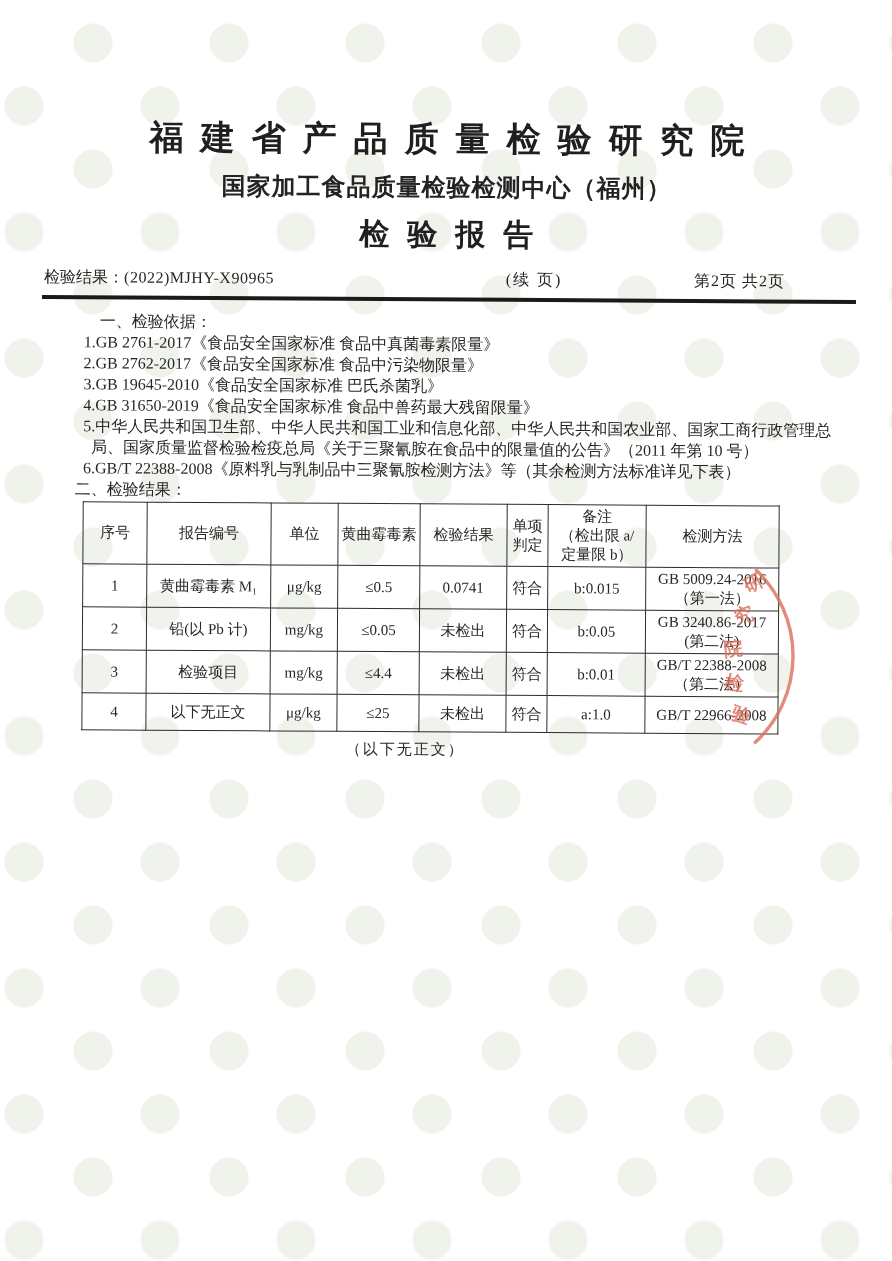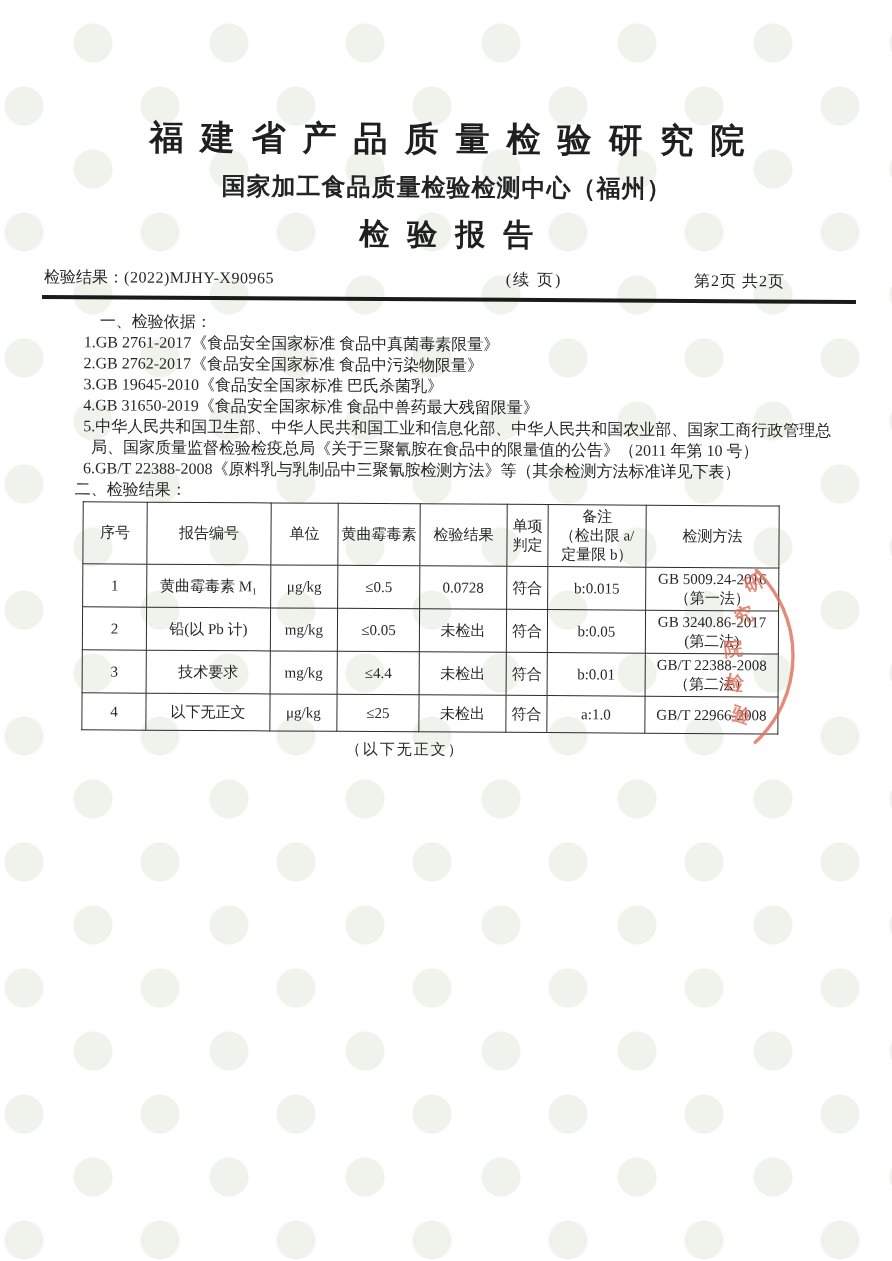--- a/index.html
+++ b/index.html
@@ -140,40 +140,40 @@
 定量限 b）</th>
         <th>检测方法</th>
       </tr>
     </thead>
     <tbody>
       <tr>
         <td>1</td>
         <td class="cell-item">黄曲霉毒素 M₁</td>
         <td>μg/kg</td>
         <td>≤0.5</td>
-        <td>0.0728</td>
+        <td>0.0741</td>
         <td>符合</td>
         <td>b:0.015</td>
         <td class="cell-method">GB 5009.24-2016
 （第一法）</td>
       </tr>
       <tr>
         <td>2</td>
         <td class="cell-item">铅(以 Pb 计)</td>
         <td>mg/kg</td>
         <td>≤0.05</td>
         <td>未检出</td>
         <td>符合</td>
         <td>b:0.05</td>
         <td class="cell-method">GB 3240.86-2017
 (第二法)</td>
       </tr>
       <tr>
         <td>3</td>
-        <td class="cell-item">技术要求</td>
+        <td class="cell-item">检验项目</td>
         <td>mg/kg</td>
         <td>≤4.4</td>
         <td>未检出</td>
         <td>符合</td>
         <td>b:0.01</td>
         <td class="cell-method">GB/T 22388-2008
 （第二法）</td>
       </tr>
       <tr>
         <td>4</td>

